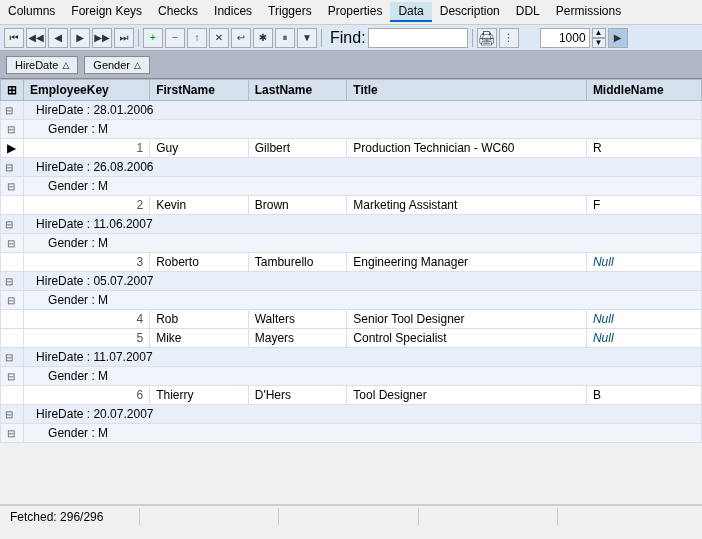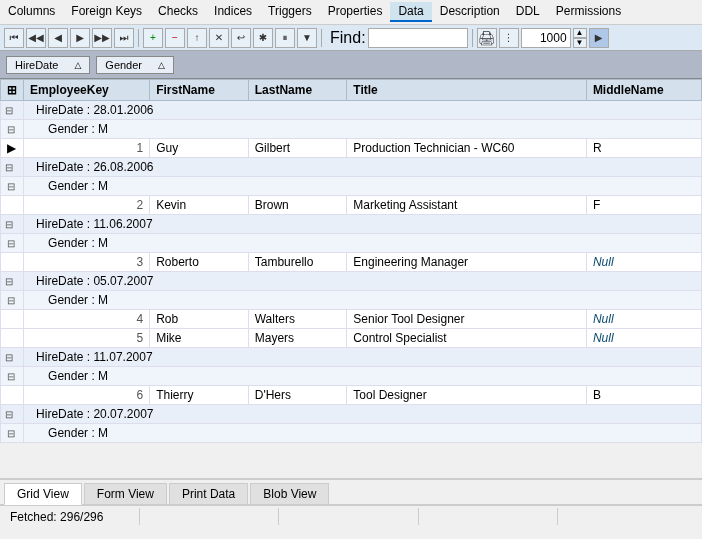--- a/index.html
+++ b/index.html
@@ -46,20 +46,21 @@
       border: 1px solid #aaa;
       padding: 1px 3px;
       font-size: 12px;
     }
     .toolbar-num-input {
       width: 50px; height: 20px;
       border: 1px solid #aaa;
       padding: 1px 3px;
       font-size: 12px;
       text-align: right;
+      margin-left: 19px;
     }
     .toolbar-spinner { display: flex; flex-direction: column; }
     .spinner-btn { width: 14px; height: 10px; border: 1px solid #aaa; background: #e8f0f8; cursor: pointer; font-size: 8px; display: flex; align-items: center; justify-content: center; }
 
     
     .group-header-bar {
       background: #b0b8c8;
       min-height: 28px;
       padding: 4px 6px;
       display: flex;
@@ -68,21 +69,21 @@
       border-bottom: 1px solid #888;
     }
     .group-pill {
       background: #e8eef5;
       border: 1px solid #888;
       padding: 2px 8px;
       font-size: 11px;
       cursor: pointer;
       display: flex;
       align-items: center;
-      gap: 16px;
+      gap: 4px;
     }
     .sort-arrow { font-size: 9px; }
 
     
     .data-grid-container {
       flex: 1;
       overflow-y: auto;
       overflow-x: auto;
       border-bottom: 1px solid #ccc;
     }
@@ -359,26 +360,20 @@
           </tr>
           <tr class="group-row-2">
             <td><span class="expand-icon">⊟</span></td>
             <td colspan="5" class="group-indent-2">Gender : M</td>
           </tr>
         </tbody>
       </table>
     </div>
   </div>
 
-  <div class="bottom-tabs">
-    <div class="bottom-tab active">Grid View</div>
-    <div class="bottom-tab">Form View</div>
-    <div class="bottom-tab">Print Data</div>
-    <div class="bottom-tab">Blob View</div>
-  </div>
 
   <div class="status-bar">
     <div class="status-section">
       <span>Fetched: 296/296</span>
     </div>
     <div class="status-section"></div>
     <div class="status-section"></div>
     <div class="status-section"></div>
     <div class="status-section"></div>
   </div>

